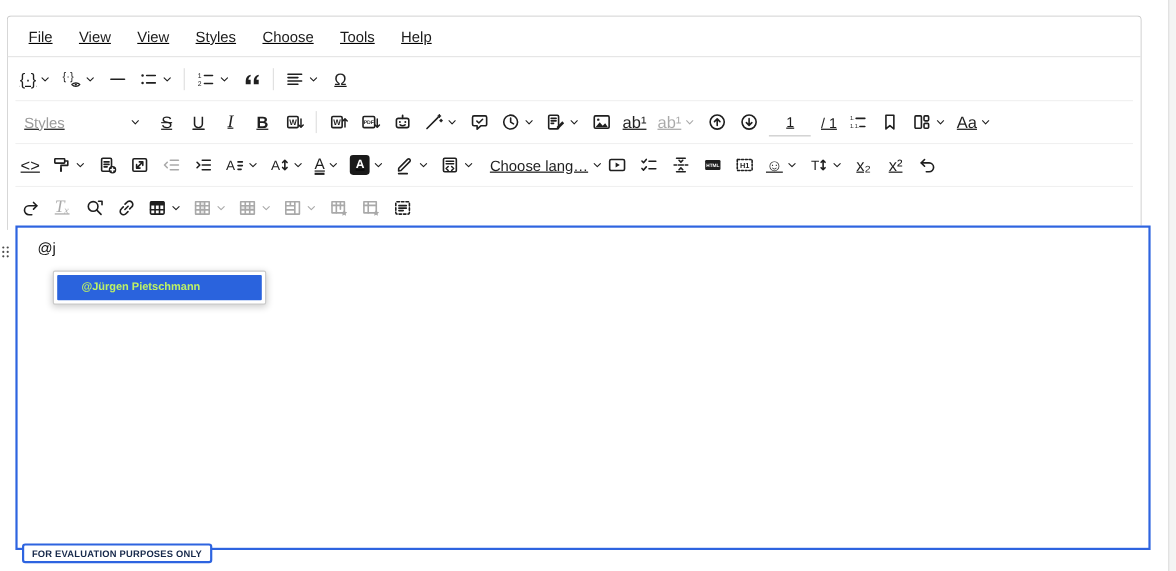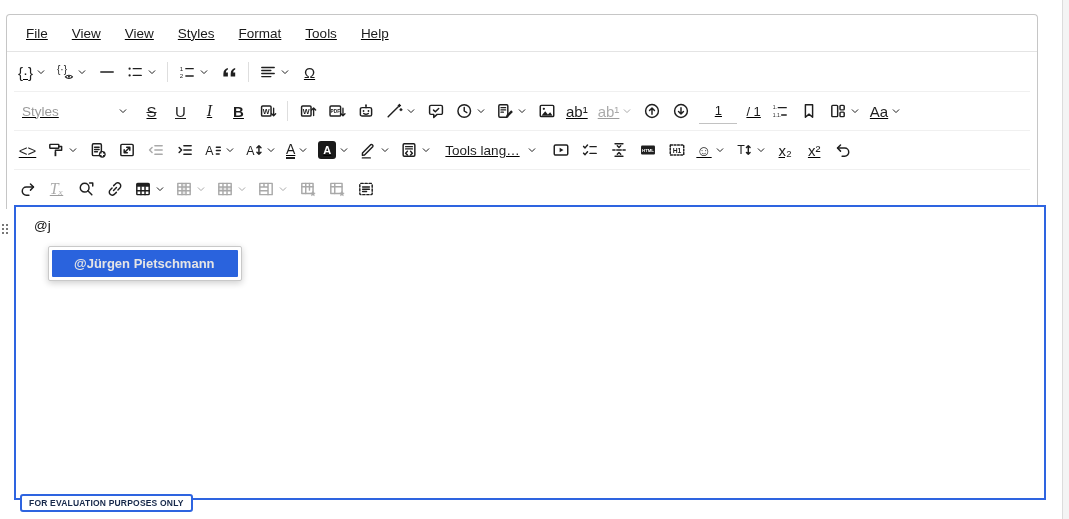--- a/index.html
+++ b/index.html
@@ -55,42 +55,42 @@
   
   .drag-handle{position:absolute;left:2px;top:224px;display:grid;grid-template-columns:3px 3px;grid-auto-rows:3px;gap:1px 1px;}
   .drag-handle i{width:2.4px;height:2.4px;border-radius:50%;background:#4b4b4b;}
   
   .mention-panel{
     position:absolute;left:48px;top:246px;width:194px;box-sizing:border-box;
     background:#fff;border:1px solid #c9c9c9;border-radius:2px;
     box-shadow:0 2px 7px rgba(0,0,0,.2);padding:3px;z-index:3;
   }
   .mention-item{
-    background:#2a63dd;color:#e5e5e5;font-size:13px;font-weight:600;
+    background:#2a63dd;color:#bef264;font-size:10px;font-weight:600;
     padding:6px 10px 6px 22px;border-radius:1px;white-space:nowrap;
   }
   
   .eval-badge{
     position:absolute;left:20px;top:494px;z-index:4;background:#fff;
     border:2px solid #2e64e0;border-radius:3px;padding:2px 7px;
     font-size:8.5px;font-weight:bold;letter-spacing:.2px;color:#16284a;white-space:nowrap;
   }
   
   .scroll-strip{position:absolute;right:0;top:0;width:6px;height:519px;background:#f4f4f4;border-left:1px solid #dcdcdc;}
 </style>
 </head>
 <body>
 
 <div class="editor-chrome">
   <div class="menubar" id="menubar">
       <div class="mi">File</div>
       <div class="mi">View</div>
       <div class="mi">View</div>
       <div class="mi">Styles</div>
-      <div class="mi">Format</div>
+      <div class="mi">Choose</div>
       <div class="mi">Tools</div>
       <div class="mi">Help</div>
     </div>
   <div class="toolbar" id="toolbar">
       <div class="trow">
         <div class="btn">
           <span class="glyph">{·}</span>
           <span class="chev">
             <svg viewBox="0 0 16 16">
               <path d="M3.5 6l4.5 4.5L12.5 6"></path>
@@ -471,21 +471,21 @@
               <path d="M6.6 9.2L5 10.8l1.6 1.6M9.4 9.2l1.6 1.6-1.6 1.6"></path>
             </svg>
           </span>
           <span class="chev">
             <svg viewBox="0 0 16 16">
               <path d="M3.5 6l4.5 4.5L12.5 6"></path>
             </svg>
           </span>
         </div>
         <div class="btn dd" style="width: 108px;">
-          <span class="lbl">Tools lang…</span>
+          <span class="lbl">Choose lang…</span>
           <span class="chev">
             <svg viewBox="0 0 16 16">
               <path d="M3.5 6l4.5 4.5L12.5 6"></path>
             </svg>
           </span>
         </div>
         <div class="btn">
           <span style="display: inline-flex;">
             <svg viewBox="0 0 16 16">
               <rect x="2" y="3.5" width="12" height="9" rx="1.2"></rect>

